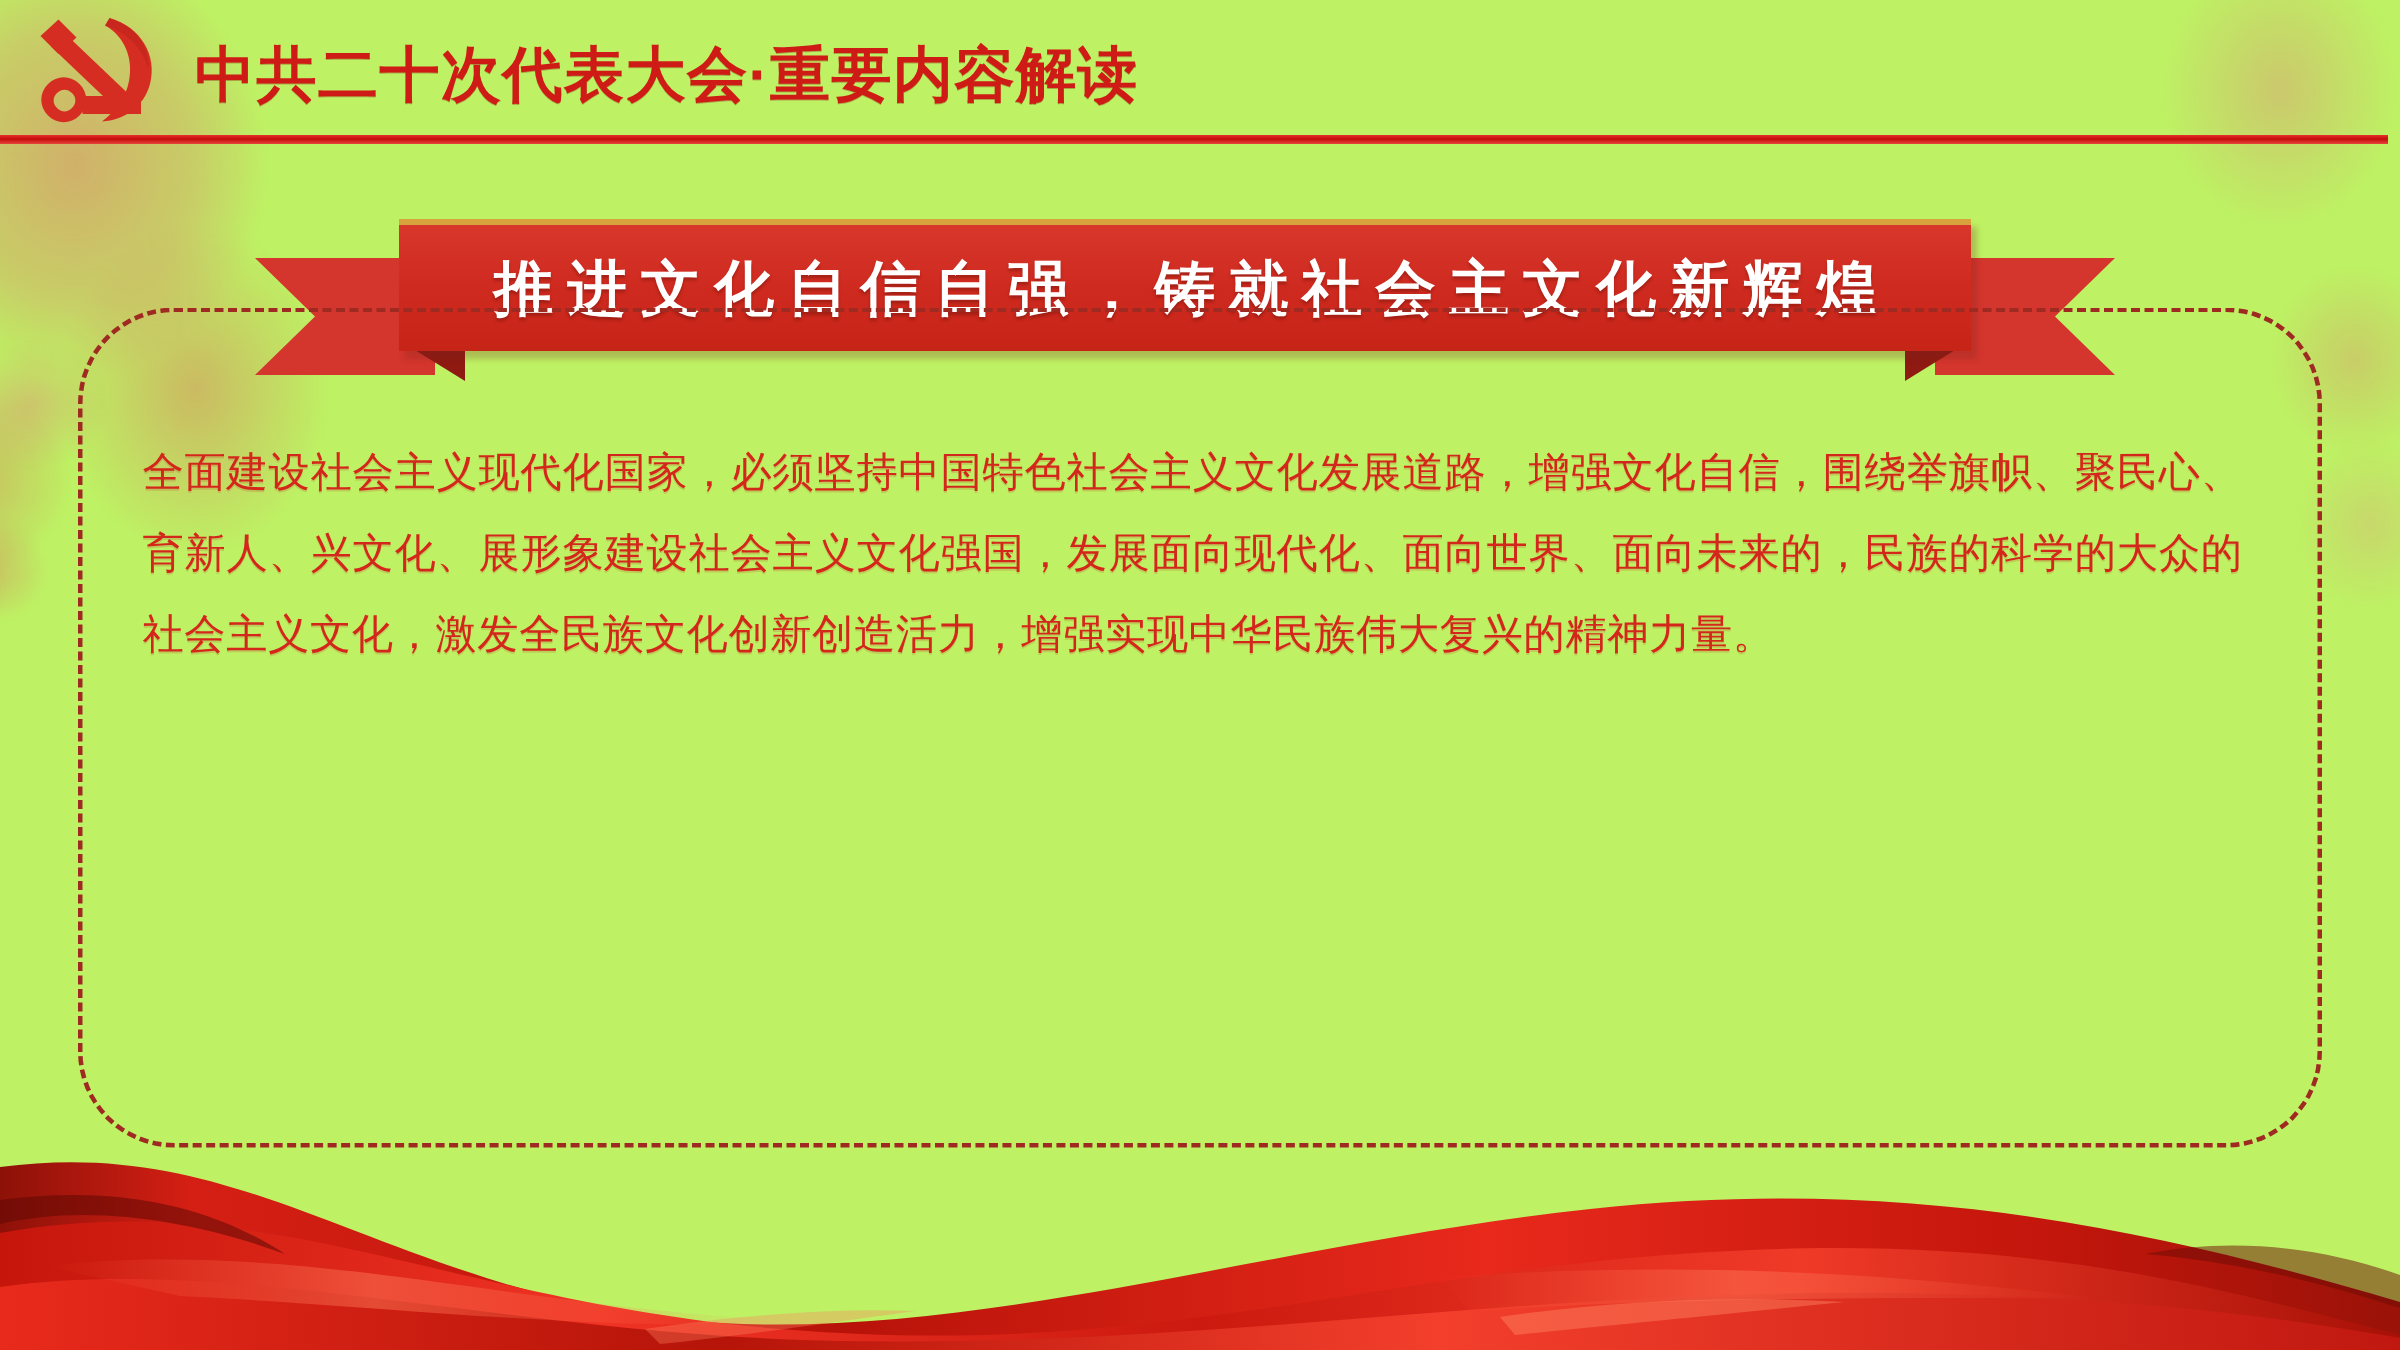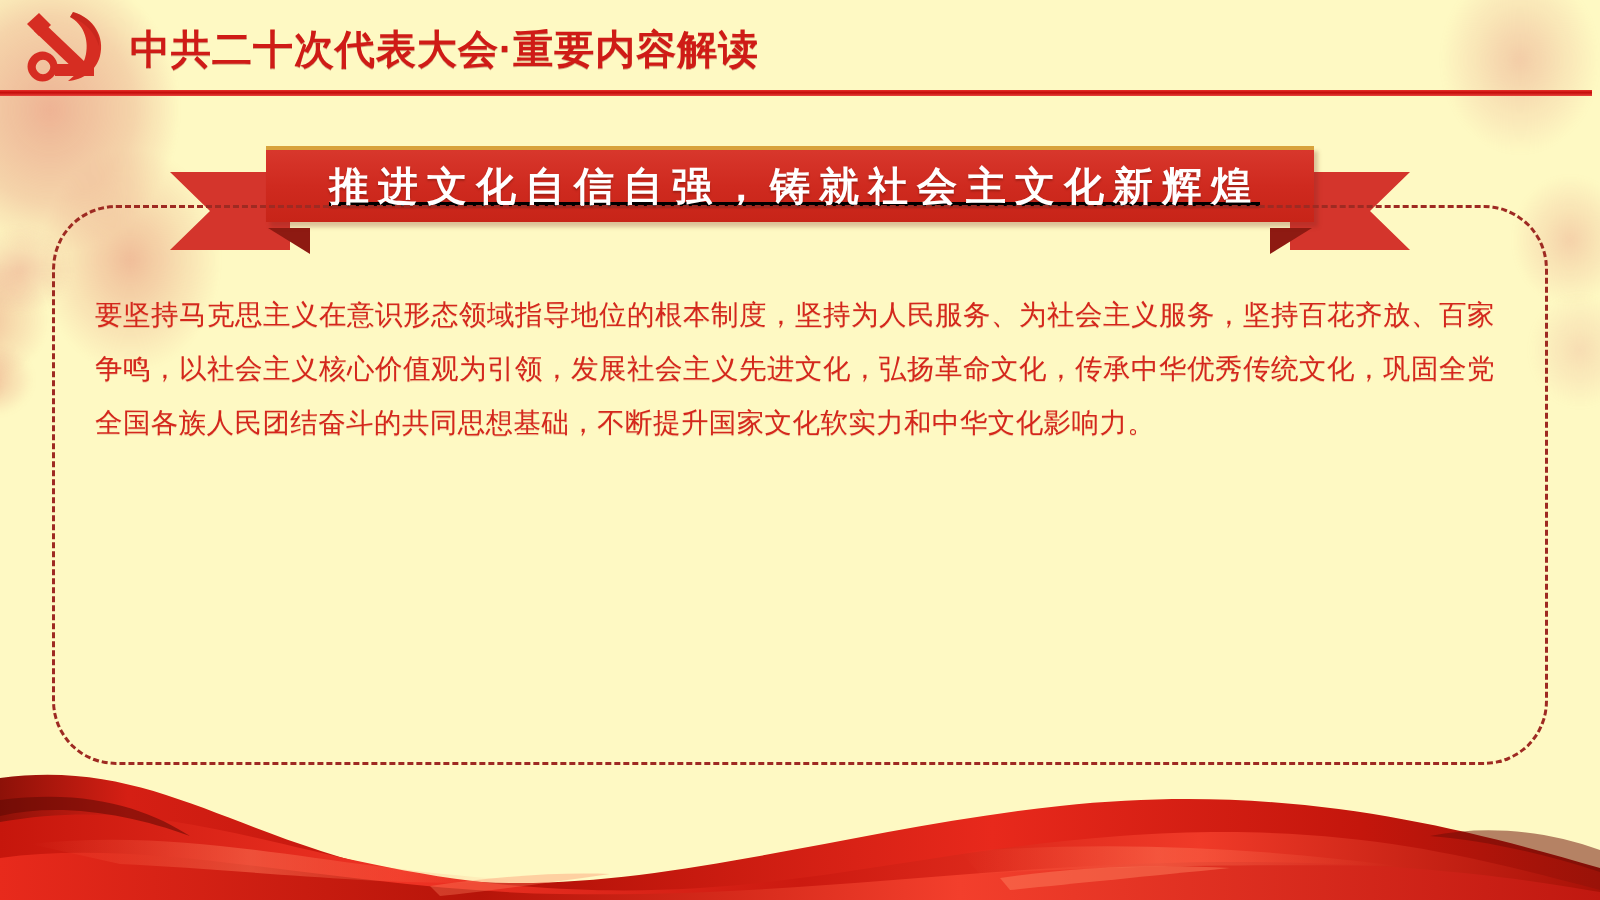--- a/index.html
+++ b/index.html
@@ -4,21 +4,21 @@
 <style>
   * { margin:0; padding:0; box-sizing:border-box; }
   html, body {
     width:1600px; height:900px;
     font-family:"Liberation Sans","DejaVu Sans",sans-serif;
     overflow:hidden;
   }
   #slide {
     position:relative;
     width:1600px; height:900px;
-    background:#fef9c3;
+    background:#bef264;
     overflow:hidden;
   }
 
   
   .wc { position:absolute; pointer-events:none; }
   .wc-tl {
     left:-120px; top:-40px; width:520px; height:520px;
     background:
       radial-gradient(ellipse 180px 200px at 170px 150px, rgba(224,122,110,.55) 0%, rgba(224,122,110,.30) 45%, rgba(224,122,110,0) 72%),
       radial-gradient(ellipse 130px 160px at 250px 300px, rgba(222,108,96,.42) 0%, rgba(222,108,96,0) 70%),
@@ -69,25 +69,25 @@
     box-shadow:0 3px 3px rgba(120,40,30,.28);
   }
   .ribbon-tail.left  { left:0;    clip-path:polygon(0 0,100% 0,100% 100%,0 100%,40px 50%); }
   .ribbon-tail.right { right:0;   clip-path:polygon(0 0,100% 0,calc(100% - 40px) 50%,100% 100%,0 100%); }
   .ribbon-fold {
     position:absolute; top:82px; width:42px; height:26px; background:#8e1a12;
   }
   .ribbon-fold.left  { left:98px;  clip-path:polygon(0 0,100% 0,100% 100%); }
   .ribbon-fold.right { right:98px; clip-path:polygon(0 0,100% 0,0 100%); }
   .ribbon-main {
-    position:absolute; left:96px; top:0; width:1048px; height:76px;
+    position:absolute; left:96px; top:0; width:1048px; height:88px;
     background:linear-gradient(to bottom,#d8372c 0%,#cf2a1f 50%,#c72418 100%);
     border-top:4px solid #d8a23c;
     box-shadow:4px 5px 4px rgba(120,40,30,.26);
-    display:flex; align-items:center; justify-content:center;text-decoration:underline;
+    display:flex; align-items:center; justify-content:center;
   }
   .ribbon-text {
     color:#ffffff; font-size:40px; font-weight:bold; letter-spacing:9px;
     text-indent:9px; white-space:nowrap;
     text-shadow:0 2px 2px rgba(110,20,12,.45);
   }
 
   
   .frame {
     position:absolute; left:52px; top:205px; width:1496px; height:560px;
@@ -143,21 +143,21 @@
     <div class="ribbon-fold left"></div>
     <div class="ribbon-fold right"></div>
     <div class="ribbon-main">
       <span class="ribbon-text">推进文化自信自强，铸就社会主文化新辉煌</span>
     </div>
   </div>
 
   <div class="frame"></div>
 
   <div class="content">
-    <p class="para">要坚持马克思主义在意识形态领域指导地位的根本制度，坚持为人民服务、为社会主义服务，坚持百花齐放、百家争鸣，以社会主义核心价值观为引领，发展社会主义先进文化，弘扬革命文化，传承中华优秀传统文化，巩固全党全国各族人民团结奋斗的共同思想基础，不断提升国家文化软实力和中华文化影响力。</p>
+    <p class="para">全面建设社会主义现代化国家，必须坚持中国特色社会主义文化发展道路，增强文化自信，围绕举旗帜、聚民心、育新人、兴文化、展形象建设社会主义文化强国，发展面向现代化、面向世界、面向未来的，民族的科学的大众的社会主义文化，激发全民族文化创新创造活力，增强实现中华民族伟大复兴的精神力量。</p>
   </div>
 
   <div class="waves">
     <svg viewBox="0 0 1600 160" preserveAspectRatio="none" aria-hidden="true">
       <defs>
         <linearGradient id="gA" x1="0" y1="0" x2="1" y2="0">
           <stop offset="0" stop-color="#8d1108"></stop>
           <stop offset="0.08" stop-color="#d51f14"></stop>
           <stop offset="0.35" stop-color="#b81309"></stop>
           <stop offset="0.62" stop-color="#e8291c"></stop>

